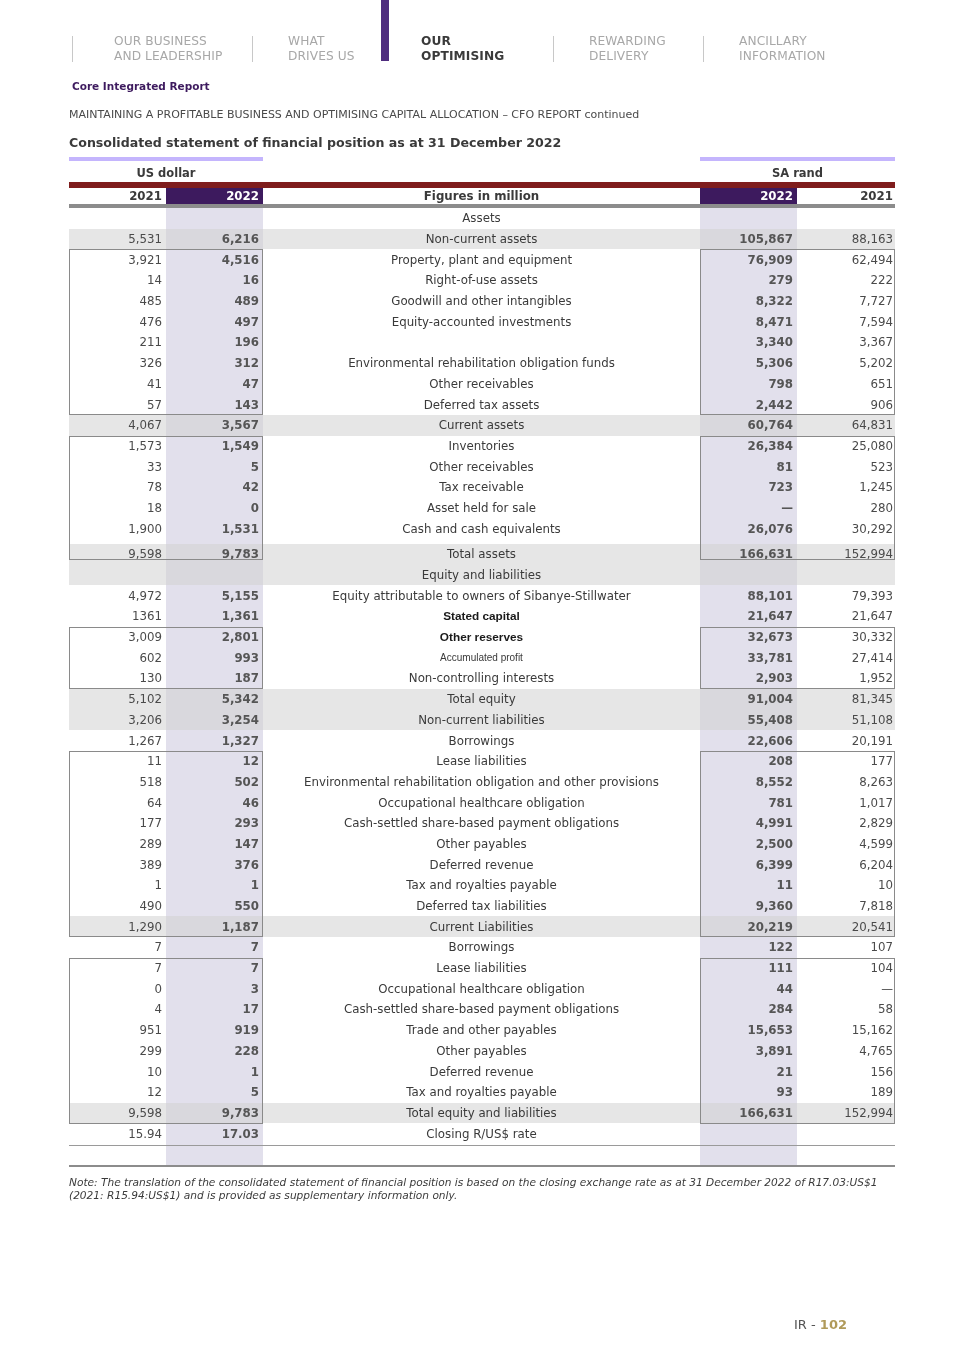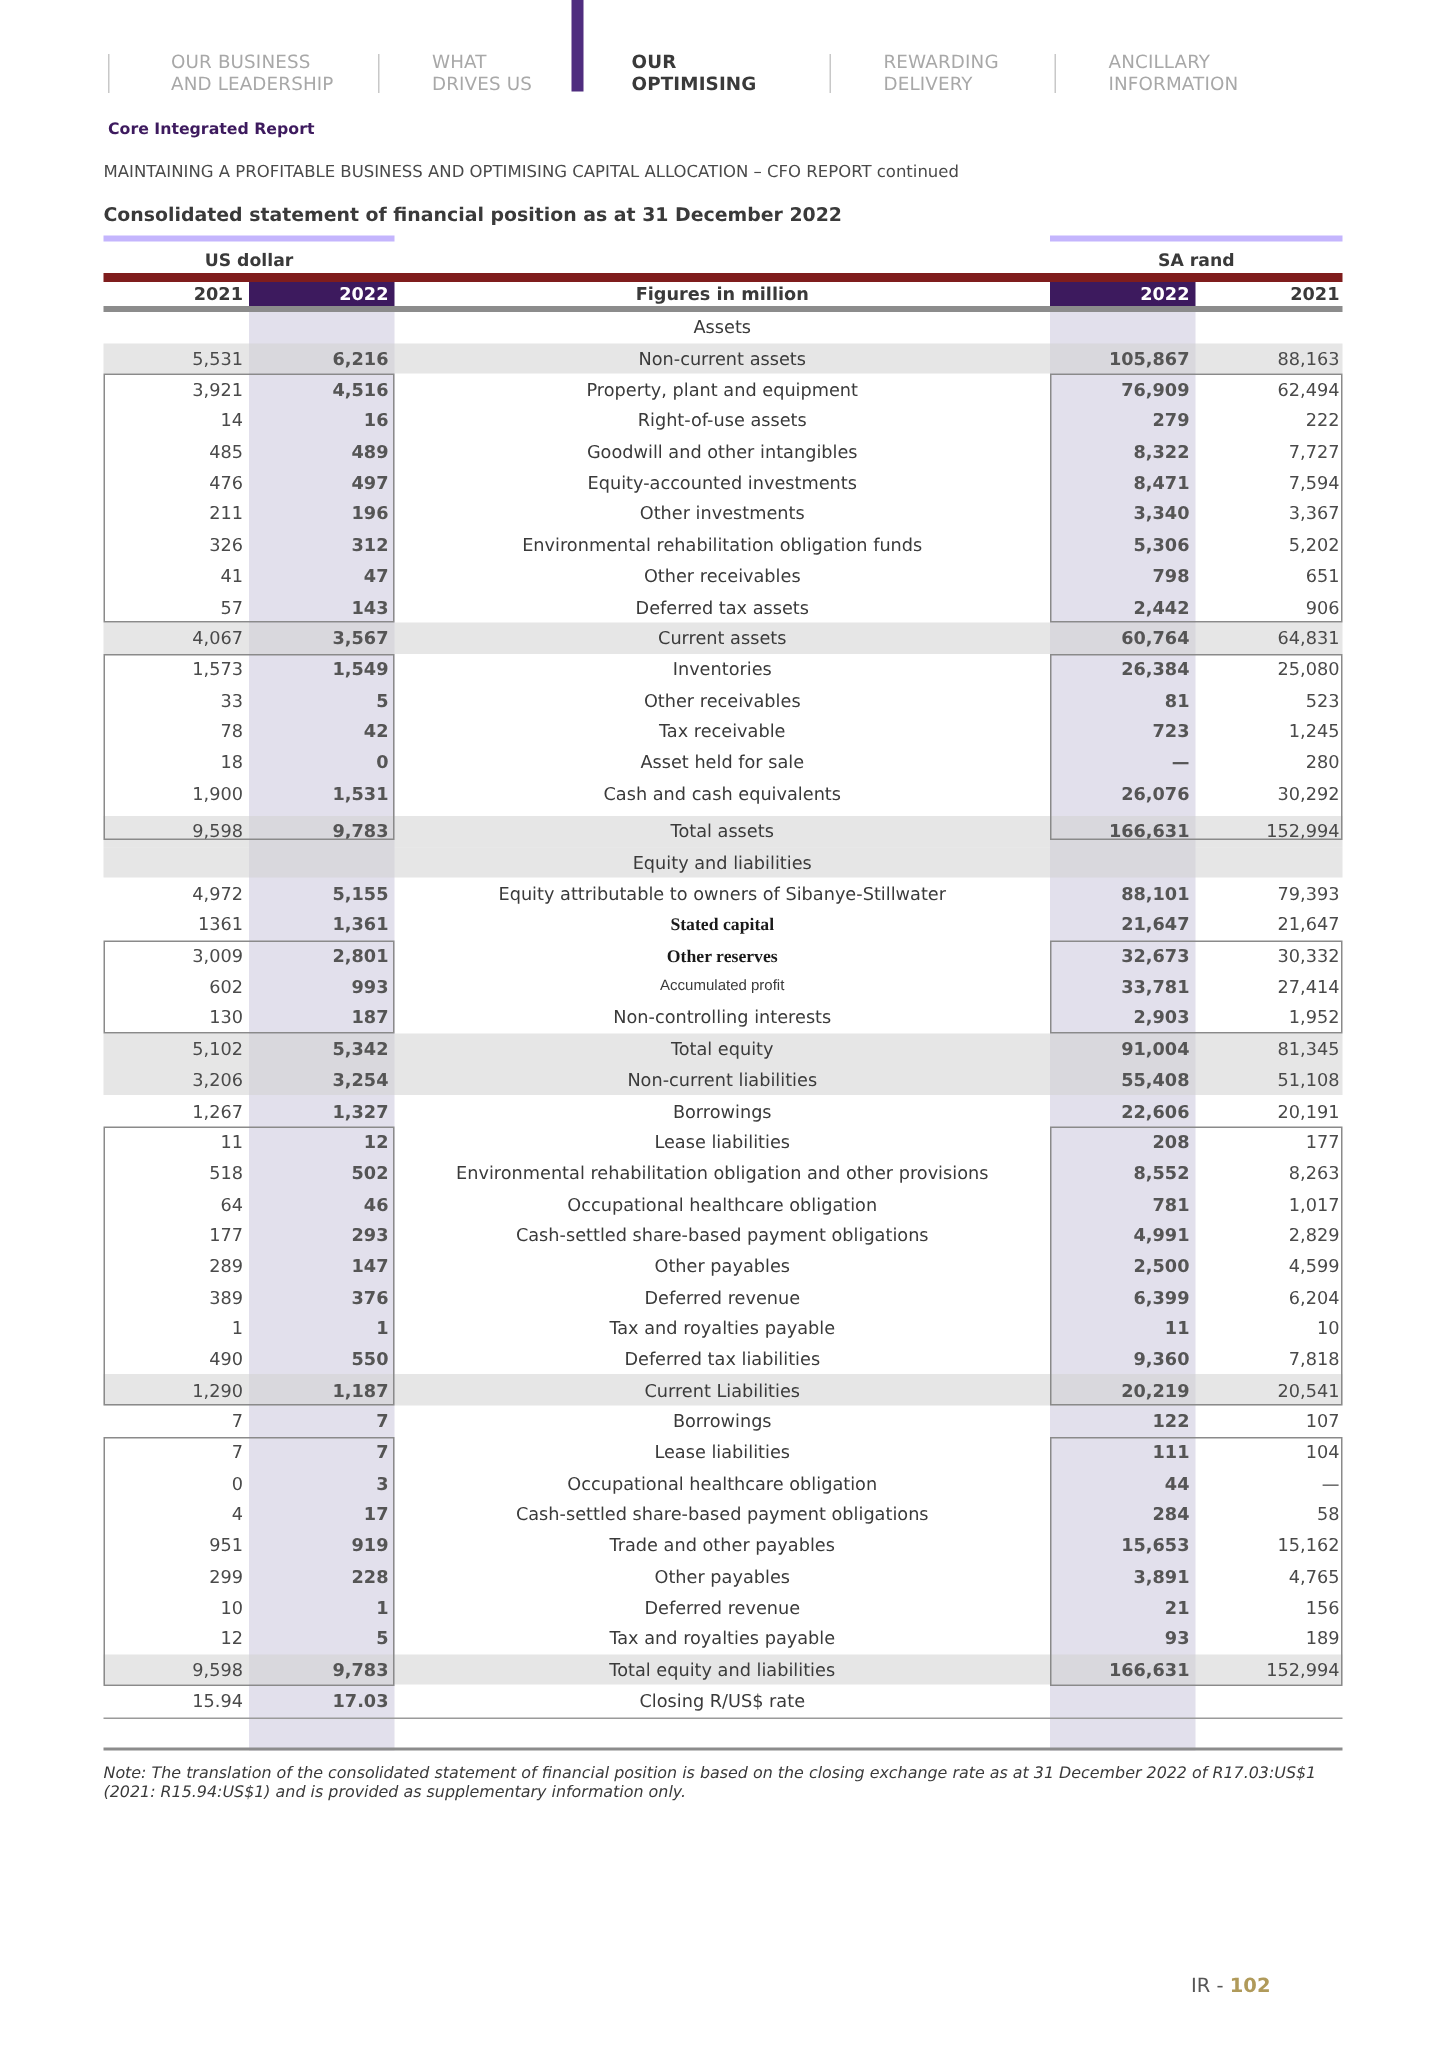--- a/index.html
+++ b/index.html
@@ -32,21 +32,21 @@
   .hdr-row .cell { font-weight: bold; }
   .hdr-row .c2, .hdr-row .c4 { background: #3d1a5e; color: #ffffff; }
 
   .body { position: relative; margin-top: 4px; }
   .shade2 { position: absolute; left: 97px; width: 97px; top: 0; bottom: 0; background: #e2e0ec; }
   .shade4 { position: absolute; left: 631px; width: 97px; top: 0; bottom: 0; background: #e2e0ec; }
   .row { position: relative; height: 20.7px; }
   .row.sub { background: rgba(210,210,210,0.55); }
   .row .c3.b { font-weight: normal; }
   .row .c3.sm { font-size: 10px; font-family: "Liberation Sans", sans-serif; font-weight: normal; }
-  .row .c3.dk { font-weight: bold; color: #1a1a1a; font-family: Liberation Serif, serif; }
+  .row .c3.dk { font-weight: bold; color: #1a1a1a; font-family: Liberation Sans, sans-serif; }
   .row .c1, .row .c5 { color: #4a4a4a; }
   .row .c2, .row .c4 { color: #555; }
   .box { position: absolute; border: 1px solid #8a8a8a; pointer-events: none; }
   .rule { position: absolute; left: 0; width: 826px; height: 1px; background: #9a9a9a; }
   .rule.thick { height: 2px; background: #8c8c8c; }
 
   .note { position: absolute; top: 1176px; left: 69px; width: 830px; font-size: 10.6px; font-style: italic; color: #3a3a3a; line-height: 13px; }
   .footer { position: absolute; top: 1317px; left: 0; width: 847px; text-align: right; font-size: 13px; color: #555; }
   .footer .pg { color: #b09a5a; font-weight: bold; }
 </style>
@@ -138,21 +138,20 @@
       <div class="row">
         <div class="cell c1">476</div>
         <div class="cell c2">497</div>
         <div class="cell c3">Equity-accounted investments</div>
         <div class="cell c4">8,471</div>
         <div class="cell c5">7,594</div>
       </div>
       <div class="row">
         <div class="cell c1">211</div>
         <div class="cell c2">196</div>
-        <div class="cell c3">Other investments</div>
         <div class="cell c4">3,340</div>
         <div class="cell c5">3,367</div>
       </div>
       <div class="row">
         <div class="cell c1">326</div>
         <div class="cell c2">312</div>
         <div class="cell c3">Environmental rehabilitation obligation funds</div>
         <div class="cell c4">5,306</div>
         <div class="cell c5">5,202</div>
       </div>

